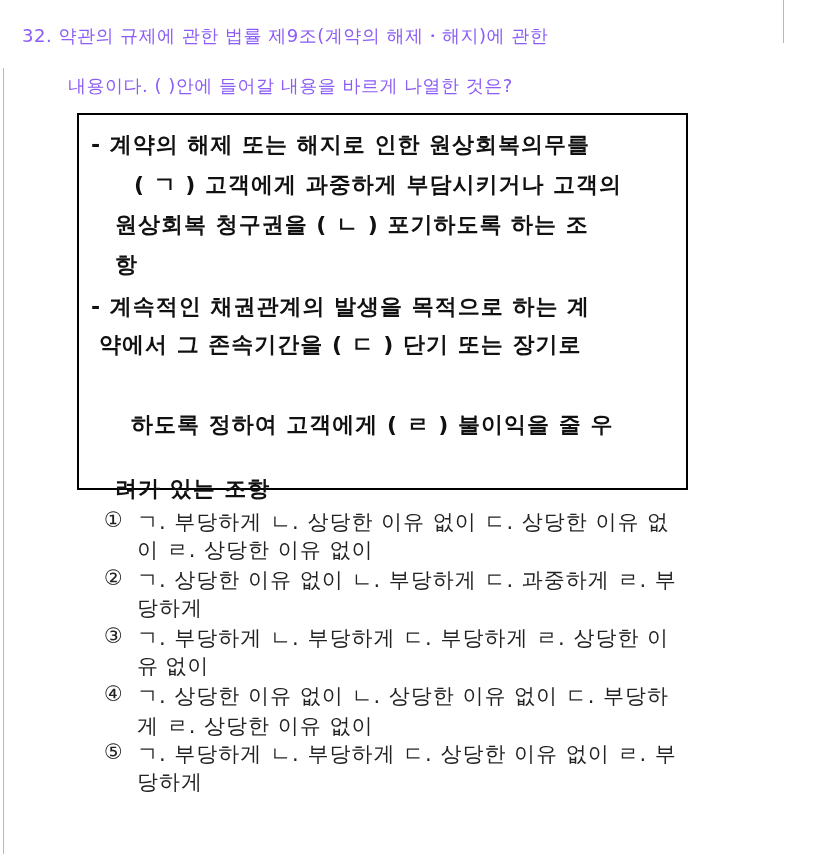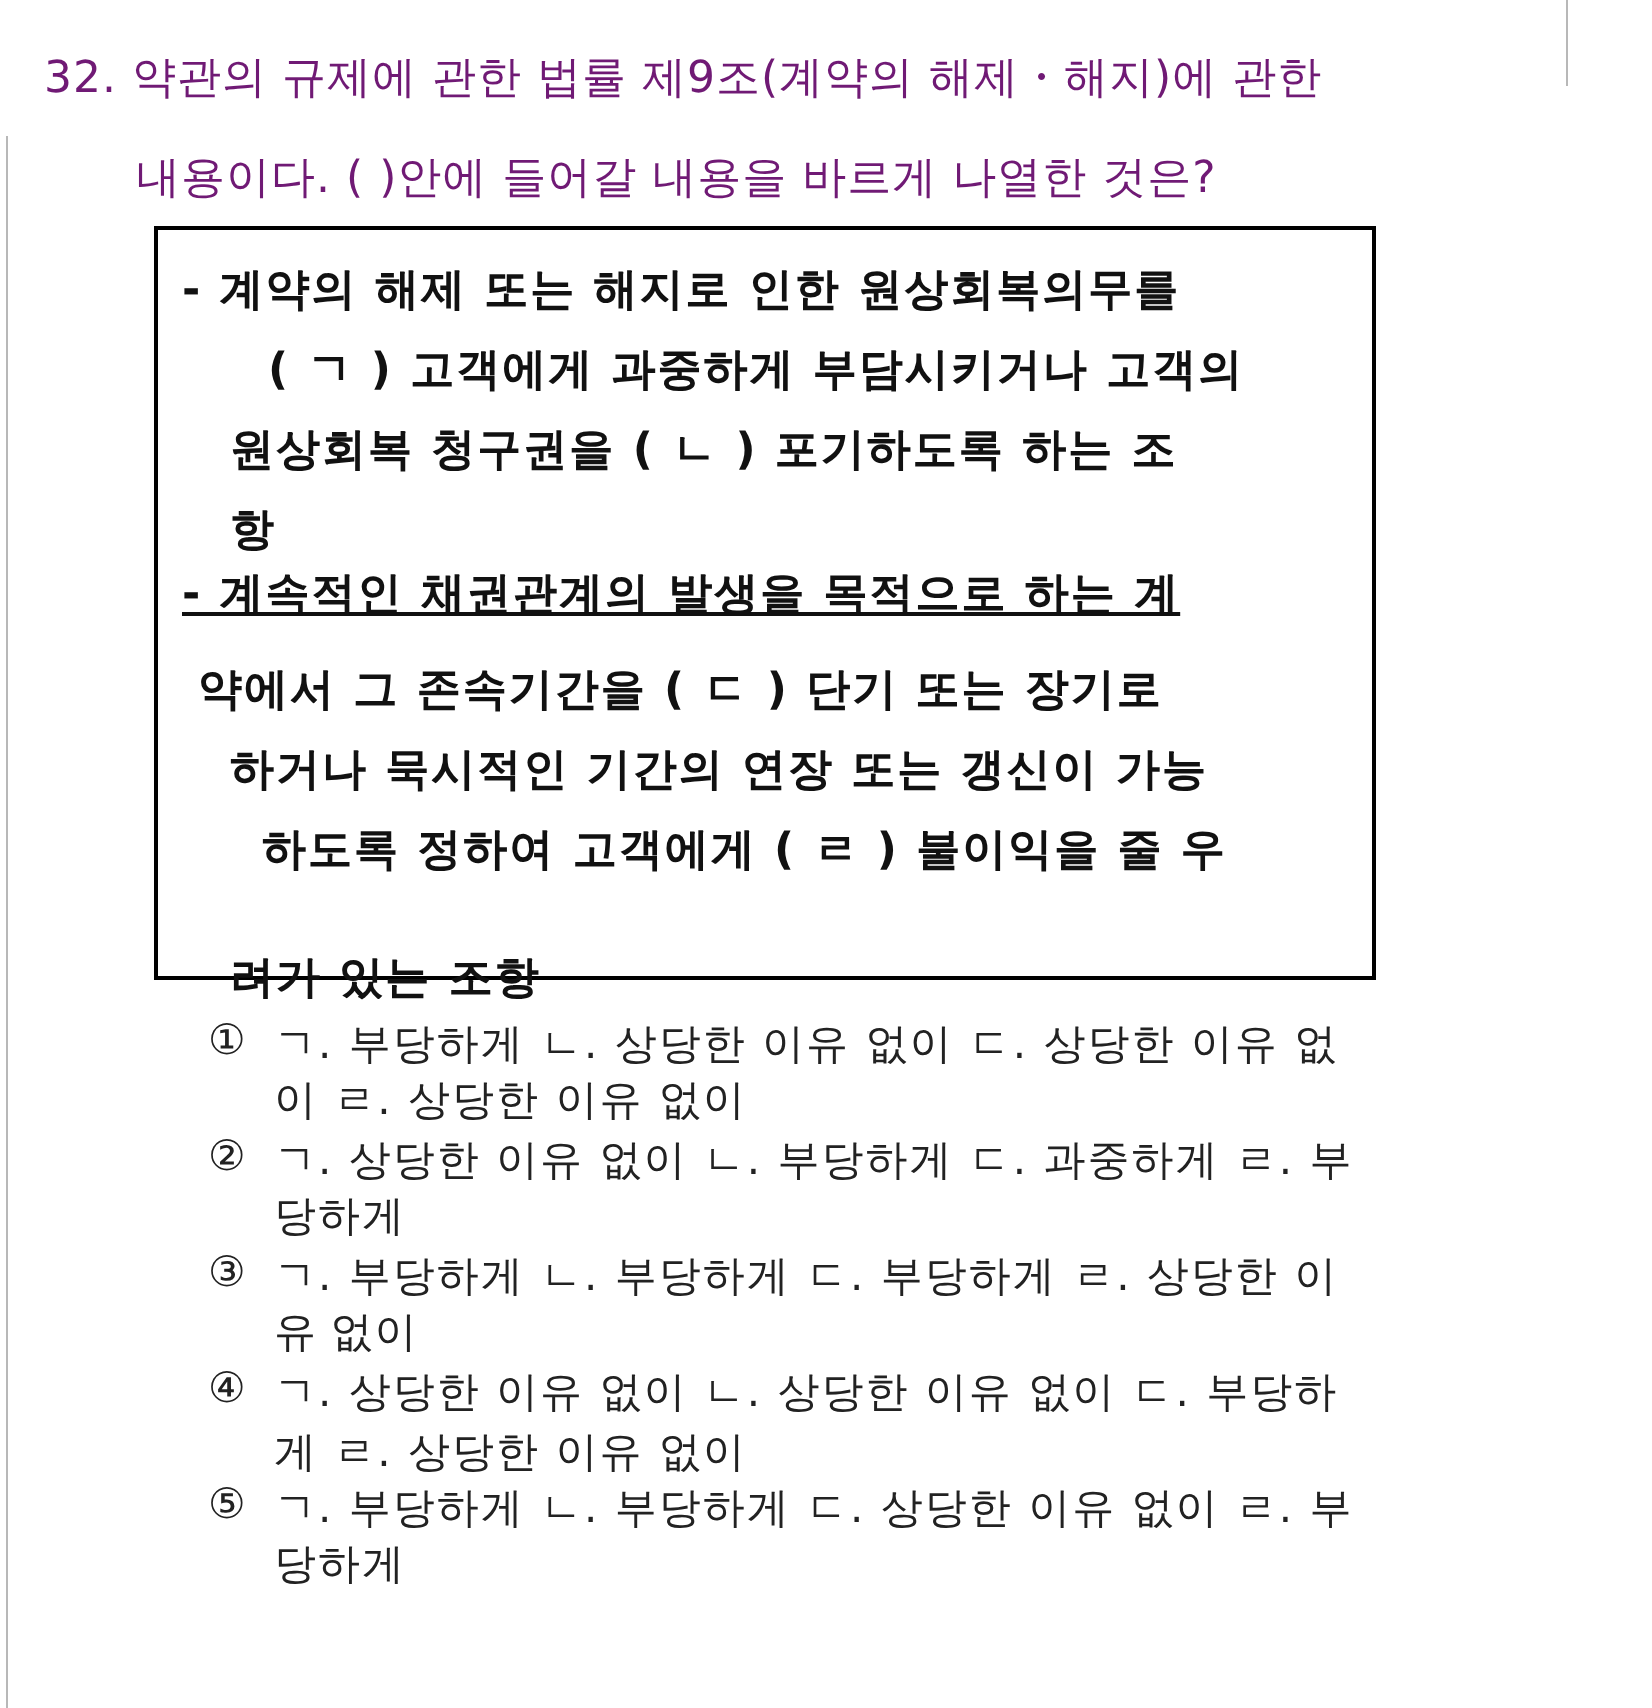--- a/index.html
+++ b/index.html
@@ -3,22 +3,22 @@
 <meta charset="utf-8">
 <style>
   html, body { margin: 0; padding: 0; background: #ffffff; }
   body {
     width: 826px; height: 854px; position: relative; overflow: hidden;
     font-family: "DejaVu Sans", "Liberation Sans", sans-serif;
     color: #111111;
   }
   .vline { position: absolute; background: #b8b8b8; width: 1px; }
   .q-line {
-    position: absolute; font-size: 22px; letter-spacing: 0.5px;
-    white-space: nowrap; color: #701a75; text-align: center;
+    position: absolute; font-size: 18px; letter-spacing: 0.5px;
+    white-space: nowrap; color: #8b5cf6; text-align: center;
   }
   .box {
     position: absolute; left: 77px; top: 113px; width: 607px; height: 373px;
     border: 2px solid #000; box-sizing: content-box;
   }
   .box-line {
     position: absolute; font-size: 22px; font-weight: bold; white-space: nowrap;
     color: #111; letter-spacing: 1px;
   }
   .option { position: absolute; left: 104px; font-size: 21px; color: #222; }
@@ -39,23 +39,22 @@
   <div class="q-line" style="left:68px; top:74px;">
     <span>내용이다. ( )안에 들어갈 내용을 바르게 나열한 것은?</span>
   </div>
 </div>
 
 <div class="box">
   <div class="box-line" style="left:12px; top:15px;">- 계약의 해제 또는 해지로 인한 원상회복의무를</div>
   <div class="box-line" style="left:36px; top:55px;margin-left:19px;">( ㄱ ) 고객에게 과중하게 부담시키거나 고객의</div>
   <div class="box-line" style="left:36px; top:95px;">원상회복 청구권을 ( ㄴ ) 포기하도록 하는 조</div>
   <div class="box-line" style="left:36px; top:135px;">항</div>
-  <div class="box-line" style="left:12px; top:167px;text-decoration:underline;">- 계속적인 채권관계의 발생을 목적으로 하는 계</div>
+  <div class="box-line" style="left:12px; top:177px;">- 계속적인 채권관계의 발생을 목적으로 하는 계</div>
   <div class="box-line" style="left:20px; top:215px;">약에서 그 존속기간을 ( ㄷ ) 단기 또는 장기로</div>
-  <div class="box-line" style="left:36px; top:255px;">하거나 묵시적인 기간의 연장 또는 갱신이 가능</div>
   <div class="box-line" style="left:52px; top:295px;">하도록 정하여 고객에게 ( ㄹ ) 불이익을 줄 우</div>
   <div class="box-line" style="left:36px; top:335px;margin-top:24px;">려가 있는 조항</div>
 </div>
 
 <div>
   <div class="option" style="top:508px;">
     <span class="num">①</span>
     <span class="l" style="top:0;">ㄱ. 부당하게 ㄴ. 상당한 이유 없이 ㄷ. 상당한 이유 없</span>
     <span class="l" style="top:28px;">이 ㄹ. 상당한 이유 없이</span>
   </div>

